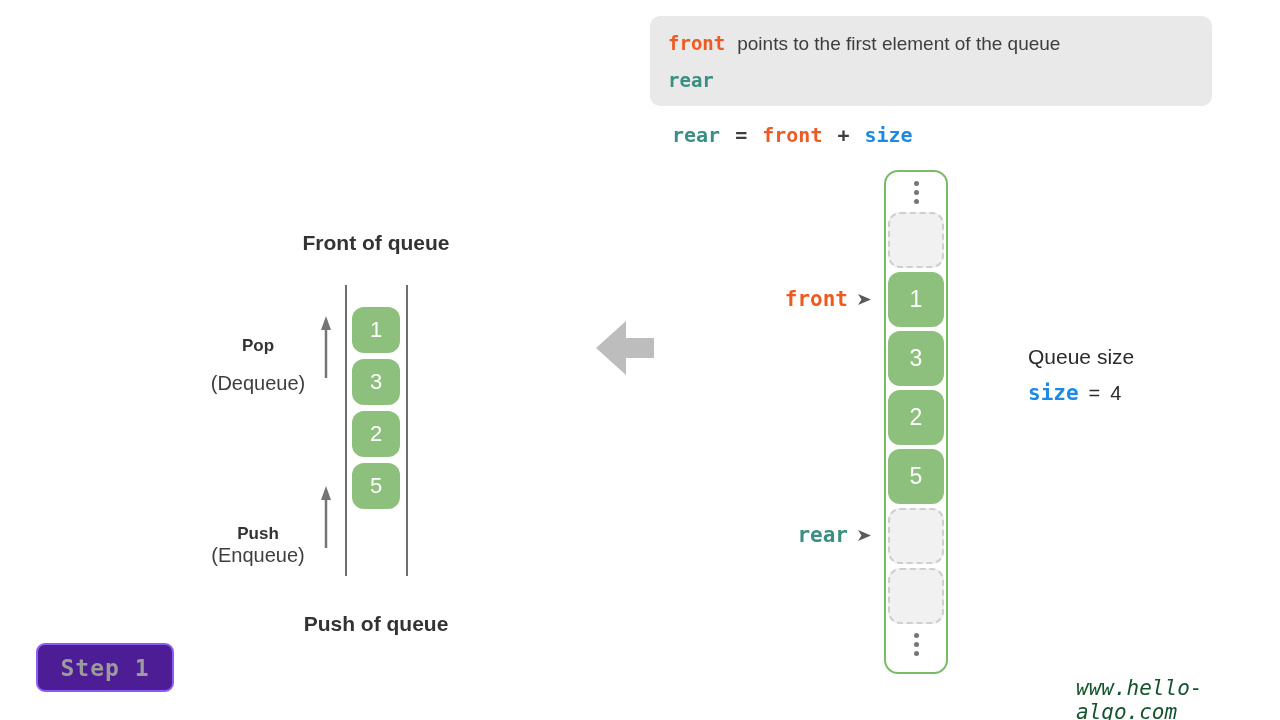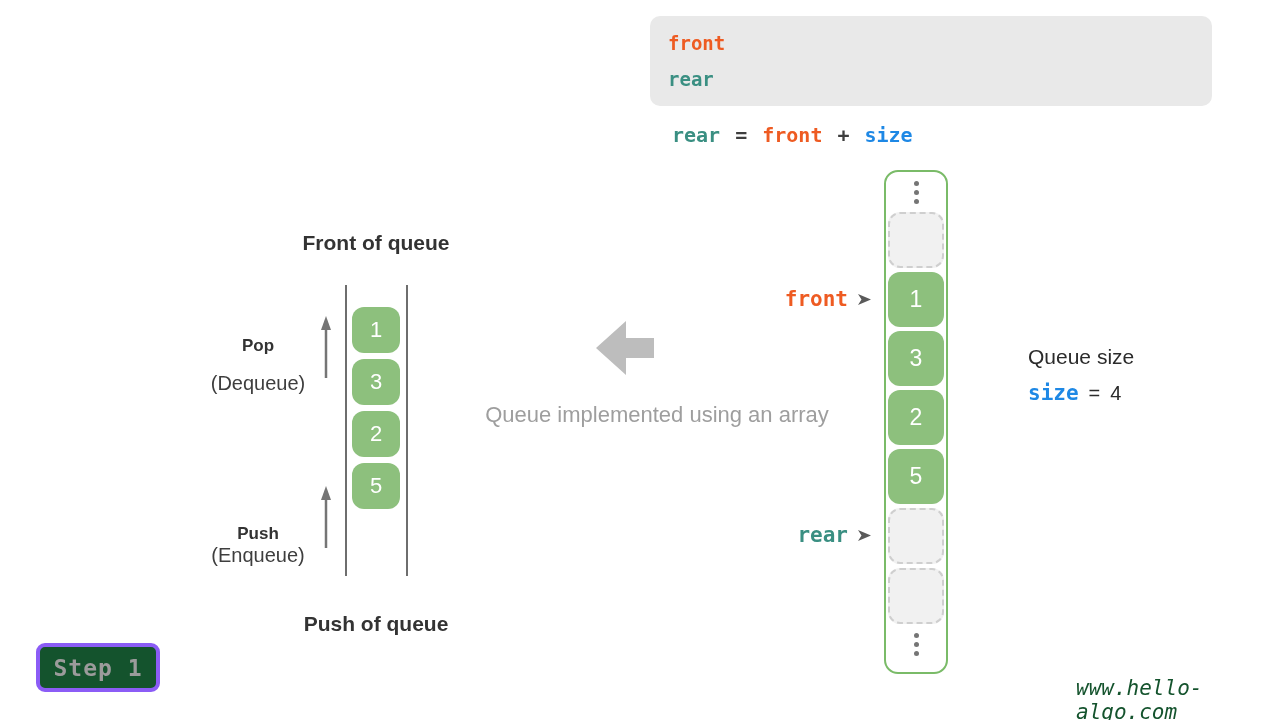--- a/index.html
+++ b/index.html
@@ -132,42 +132,43 @@
   .queue-size-label { position: absolute; left: 1028px; top: 345px; font-size: 21px; color: #2b2b2b; }
   .size-line { position: absolute; left: 1028px; top: 381px; display: flex; align-items: center; gap: 10px; font-size: 20px; color: #2b2b2b; }
   .size-var {
     font-family: "DejaVu Sans Mono", "Liberation Mono", monospace;
     font-weight: bold; font-size: 21px; color: #1e88e5;
   }
 
   
   .step-badge {
     position: absolute; left: 36px; top: 643px;
-    width: 124px; height: 49px;
-    border: 4px solid #8b5cf6; border-radius: 9px;
-    background: #14532d;
+    width: 138px; height: 49px;
+    border: 2px solid #8b5cf6; border-radius: 9px;
+    background: #4c1d95;
     display: flex; align-items: center; justify-content: center;
     font-family: "DejaVu Sans Mono", "Liberation Mono", monospace;
     font-weight: bold; font-size: 23px; color: #9b9b9b;
     letter-spacing: 1px;
   }
   .watermark {
     position: absolute; left: 1076px; top: 676px;
     font-family: "DejaVu Sans Mono", "Liberation Mono", monospace;
     font-size: 21px; color: #14532d; font-style: italic;
   }
 </style>
 </head>
 <body>
 
 <div id="canvas">
 
   <div class="info-box">
     <div class="info-line">
       <span class="info-code code-front">front</span>
+      <span class="info-text">points to the first element of the queue</span>
     </div>
     <div class="info-line">
       <span class="info-code code-rear">rear</span>
     </div>
   </div>
 
   <div class="formula">
     <span class="tok-rear">rear</span>
     <span class="tok-op">=</span>
     <span class="tok-front">front</span>
@@ -198,21 +199,20 @@
   <div class="push-title">Push</div>
   <div class="push-sub">(Enqueue)</div>
   <svg class="op-arrow push-arrow" viewBox="0 0 16 64">
     <polygon points="8,0 3,14 13,14" fill="#757575"></polygon>
     <line x1="8" y1="13" x2="8" y2="62" stroke="#757575" stroke-width="2.5"></line>
   </svg>
 
   <svg class="block-arrow" width="58" height="54" viewBox="0 0 58 54">
     <polygon points="0,27 30,0 30,17 58,17 58,37 30,37 30,54" fill="#bdbdbd"></polygon>
   </svg>
-  <div class="center-caption">Queue implemented using an array</div>
 
   <div class="right-container">
     <div class="dots top">
       <span class="dot"></span>
         <span class="dot"></span>
         <span class="dot"></span>
     </div>
     <div class="rcell empty first"></div>
     <div class="rcell value">1</div>
     <div class="rcell value">3</div>

